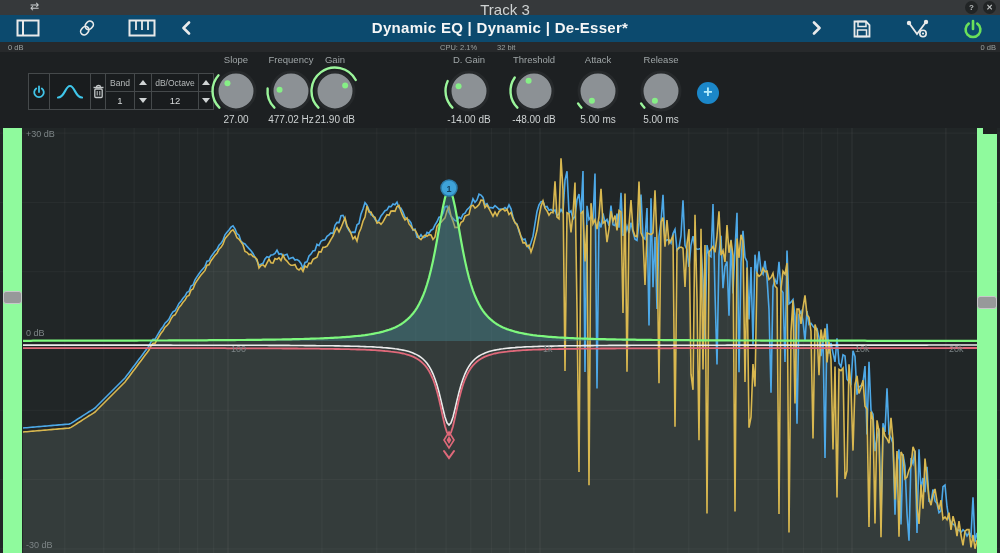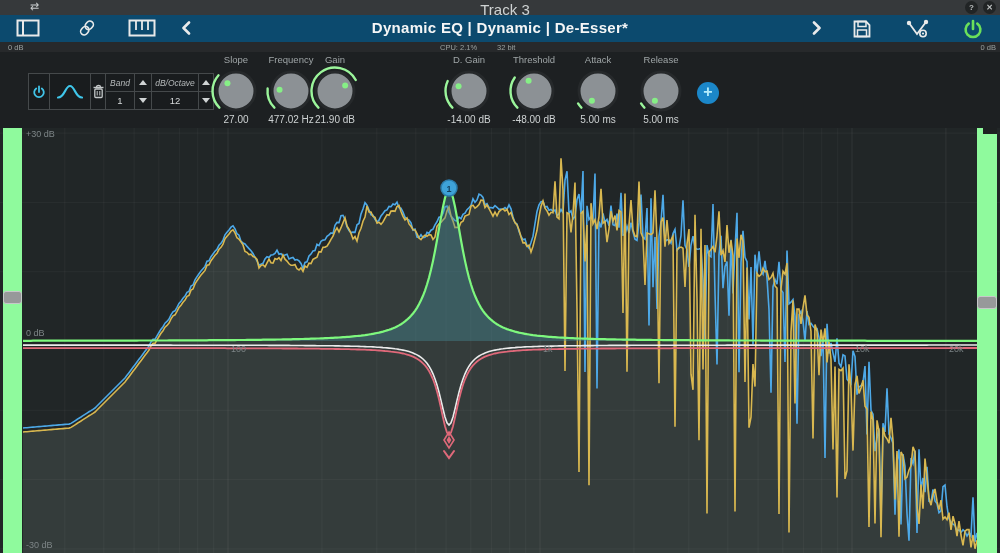--- a/index.html
+++ b/index.html
@@ -23,21 +23,21 @@
          font-size:7.5px;color:#9aa09f;}
   .strip span{position:absolute;top:1px;}
   .s-l{left:8px;} .s-cpu{left:440px;} .s-bit{left:497px;} .s-r{right:4px;}
   
   .panel{position:absolute;left:0;top:52px;width:1000px;height:76px;background:#1d2022;}
   .bandbox{position:absolute;left:28px;top:21px;display:grid;
            grid-template-columns:20px 40px 14px 28px 16px 46px 14px;
            grid-template-rows:17px 17px;gap:1px;background:#45494b;border:1px solid #45494b;}
   .cell{background:#191c1e;display:flex;align-items:center;justify-content:center;}
   .rspan{grid-row:1/3;}
-  .cell .lab{font-size:8.5px;color:#b6babb;font-style:italic;}
+  .cell .lab{font-size:8.5px;color:#b6babb;}
   .cell .val{font-size:9.5px;color:#d6d9da;}
   .tri-up{width:0;height:0;border-left:4px solid transparent;border-right:4px solid transparent;
           border-bottom:5px solid #cfd3d4;}
   .tri-dn{width:0;height:0;border-left:4px solid transparent;border-right:4px solid transparent;
           border-top:5px solid #cfd3d4;}
   .knob{position:absolute;width:70px;text-align:center;}
   .knob .klabel{font-size:9.5px;color:#9fa5a7;height:12px;}
   .knob .kvalue{font-size:10px;color:#ced2d3;margin-top:-2px;}
   .dyntoggle{position:absolute;left:368px;top:0px;width:70px;text-align:center;}
   .dyn-outer{margin:24px auto 0;width:27px;height:27px;border-radius:50%;background:#17191b;

